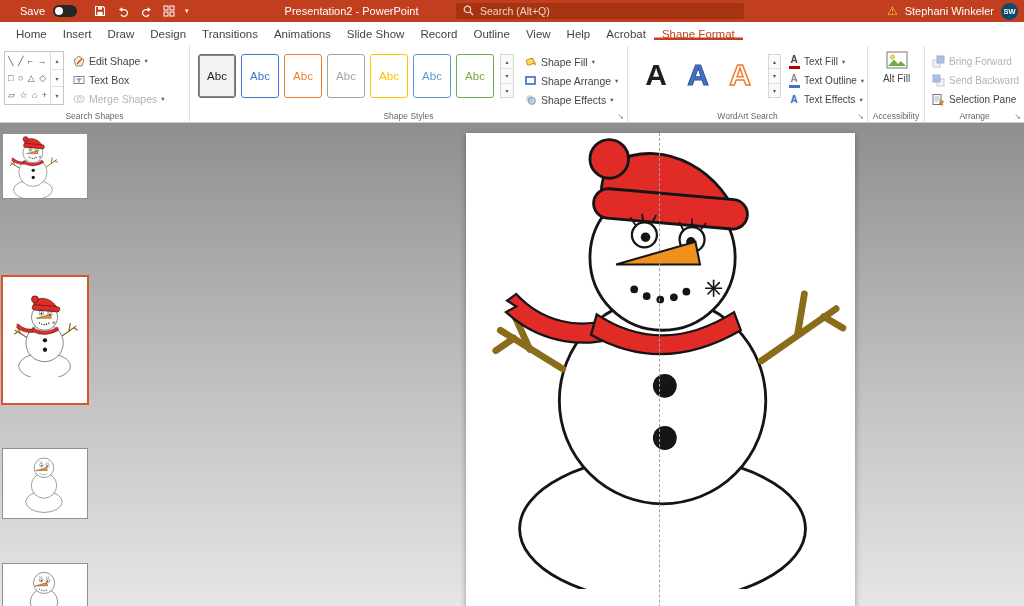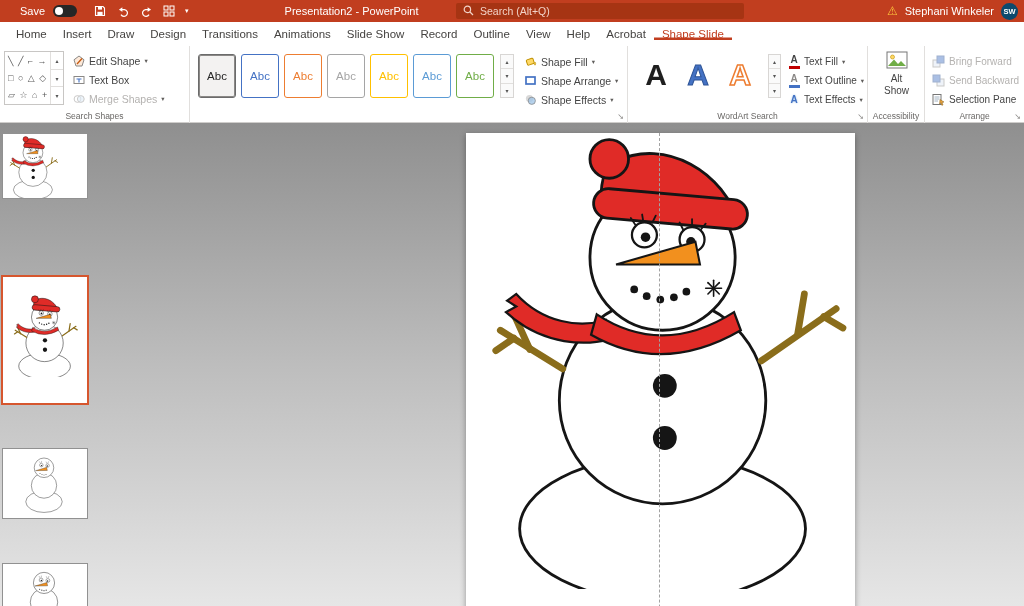--- a/index.html
+++ b/index.html
@@ -228,21 +228,21 @@
     <span class="tab">Draw</span>
     <span class="tab">Design</span>
     <span class="tab">Transitions</span>
     <span class="tab">Animations</span>
     <span class="tab">Slide Show</span>
     <span class="tab">Record</span>
     <span class="tab">Outline</span>
     <span class="tab">View</span>
     <span class="tab">Help</span>
     <span class="tab">Acrobat</span>
-    <span class="tab active">Shape Slide</span>
+    <span class="tab active">Shape Format</span>
   </div>
 
   <div class="ribbon">
 
     <div class="group" style="left:0;width:190px">
       <div class="shape-gallery">
         <div class="sg-rows">
           <div class="sg-row">╲ ╱ ⌐ →</div>
           <div class="sg-row">□ ○ △ ◇</div>
           <div class="sg-row">▱ ☆ ⌂ +</div>
@@ -328,20 +328,21 @@
           <span class="mi">
             <svg width="13" height="13" viewBox="0 0 13 13">
                 <circle cx="5.5" cy="5.5" r="3.6" fill="#d9d9d9"></circle>
                 <circle cx="7.8" cy="7.8" r="3.6" fill="#9dc3e6" fill-opacity=".75" stroke="#7f7f7f" stroke-width=".7"></circle>
               </svg>
           </span>
           <span>Shape Effects</span>
           <span class="chev">▾</span>
         </button>
       </div>
+      <div class="group-label">Shape Styles</div>
       <span class="launcher">↘</span>
     </div>
 
     <div class="group" style="left:628px;width:240px">
       <div class="wa-letters">
         <span class="wa-letter wa-plain">A</span>
         <span class="wa-letter wa-blue">A</span>
         <span class="wa-letter wa-outline">A</span>
       </div>
       <div class="gal-col wa-arrows">
@@ -372,21 +373,21 @@
 
     <div class="group" style="left:868px;width:57px">
       <button class="bigbtn">
         <span>
           <svg width="22" height="18" viewBox="0 0 22 18">
               <rect x="1" y="1" width="20" height="16" fill="#fff" stroke="#767676"></rect>
               <circle cx="6.5" cy="6" r="2" fill="#ffd966" stroke="#bf9000" stroke-width=".6"></circle>
               <path d="M2 15 L8 8.5 L12 13 L15 10 L20 15 Z" fill="#70AD47"></path>
             </svg>
         </span>
-        <span class="lbl">Alt Show</span>
+        <span class="lbl">Alt Fill</span>
       </button>
       <div class="group-label">Accessibility</div>
     </div>
 
     <div class="group" style="left:925px;width:99px">
       <div class="ar-stack">
         <button class="sbtn disabled">
           <span class="mi">
             <svg width="13" height="13" viewBox="0 0 13 13">
                 <rect x="1" y="5" width="7" height="7" fill="#dce6f2" stroke="#8a8886"></rect>

